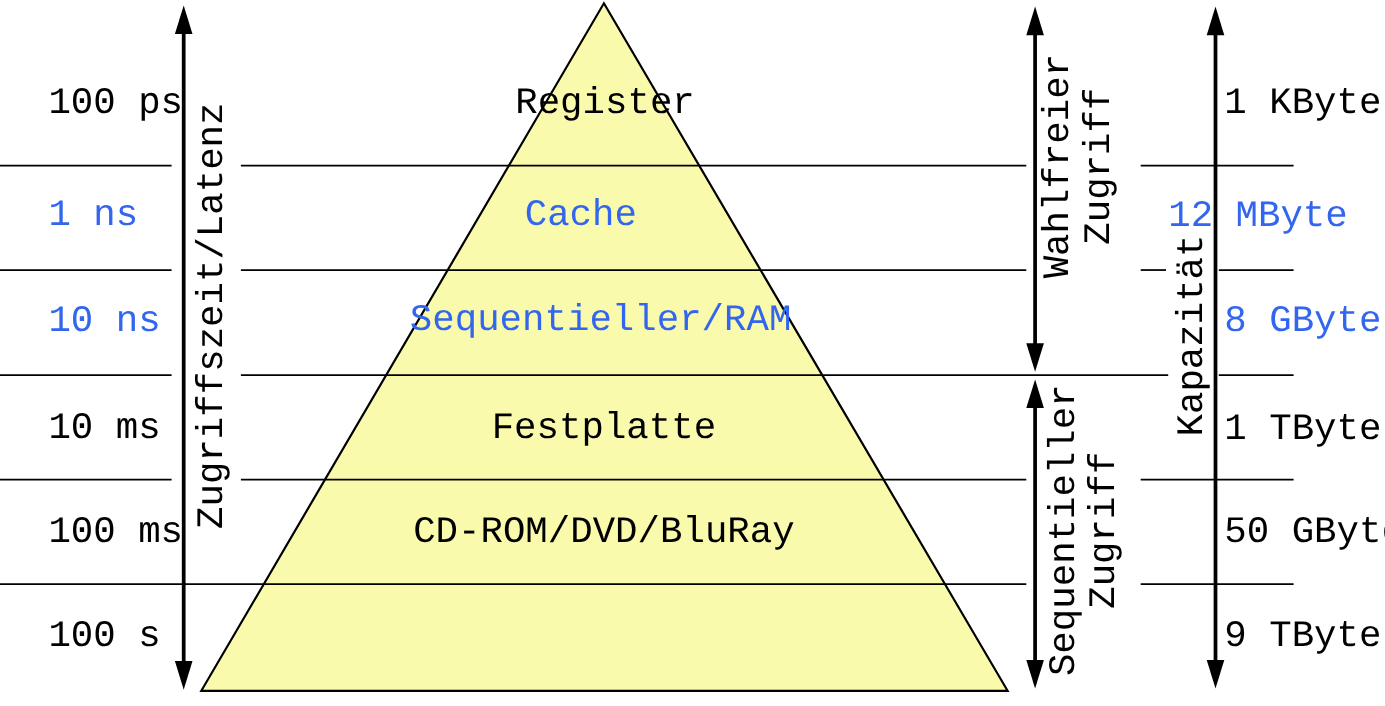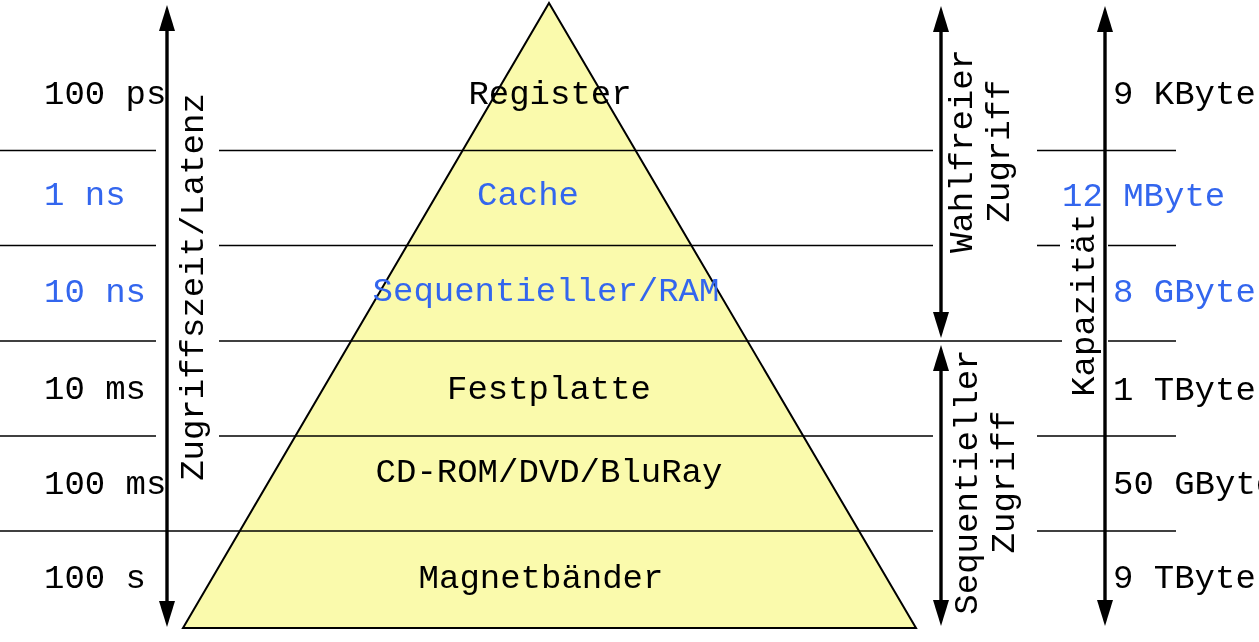--- a/index.html
+++ b/index.html
@@ -84,24 +84,23 @@
   <div class="lbl lat accent" style="left:44px;top:197px">1 ns</div>
   <div class="lbl lat accent" style="left:44px;top:294px">10 ns</div>
   <div class="lbl lat" style="left:44px;top:391px">10 ms</div>
   <div class="lbl lat" style="left:44px;top:486px">100 ms</div>
   <div class="lbl lat" style="left:44px;top:580px">100 s</div>
 
   <div class="lbl name" style="left:550px;top:96px">Register</div>
   <div class="lbl name accent" style="left:528px;top:197px">Cache</div>
   <div class="lbl name accent" style="left:546px;top:293px">Sequentieller/RAM</div>
   <div class="lbl name" style="left:549px;top:391px">Festplatte</div>
-  <div class="lbl name" style="left:549px;top:474px">CD-ROM/DVD/BluRay</div>
-  <div class="lbl name" style="left:541px;top:580px">Magnetbänder</div>
+  <div class="lbl name" style="left:549px;top:486px">CD-ROM/DVD/BluRay</div>
 
-  <div class="lbl cap" style="left:1113px;top:96px">9 KByte</div>
+  <div class="lbl cap" style="left:1113px;top:96px">1 KByte</div>
   <div class="lbl cap accent" style="left:1062px;top:198px">12 MByte</div>
   <div class="lbl cap accent" style="left:1113px;top:294px">8 GByte</div>
   <div class="lbl cap" style="left:1113px;top:392px">1 TByte</div>
   <div class="lbl cap" style="left:1113px;top:486px">50 GByte</div>
   <div class="lbl cap" style="left:1113px;top:580px">9 TByte</div>
 
   <div class="rot" style="left:194px;top:287px">Zugriffszeit/Latenz</div>
 
   <div class="rot" style="left:982px;top:151px">
     <div>Wahlfreier</div>

